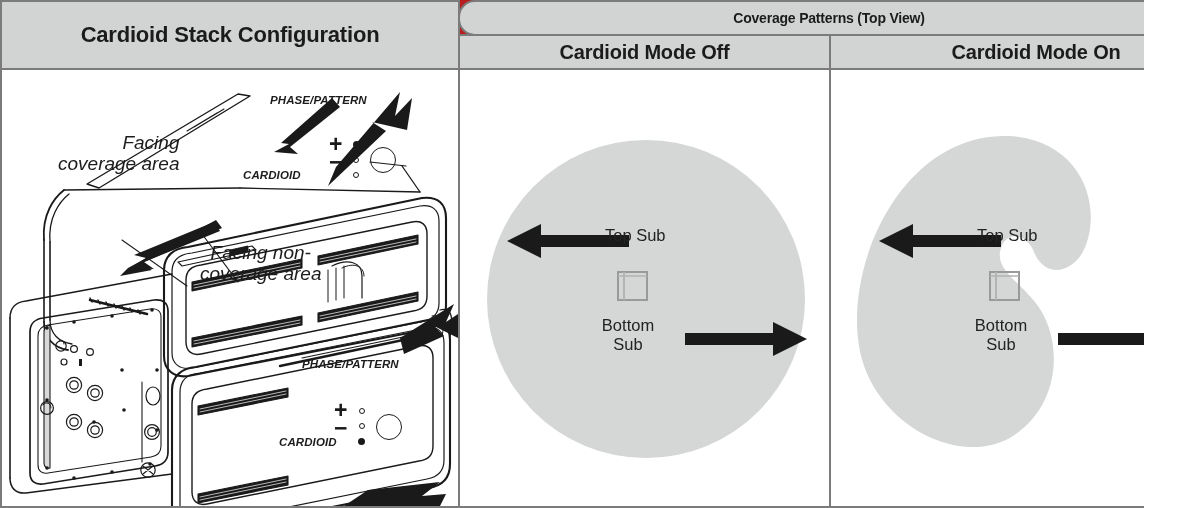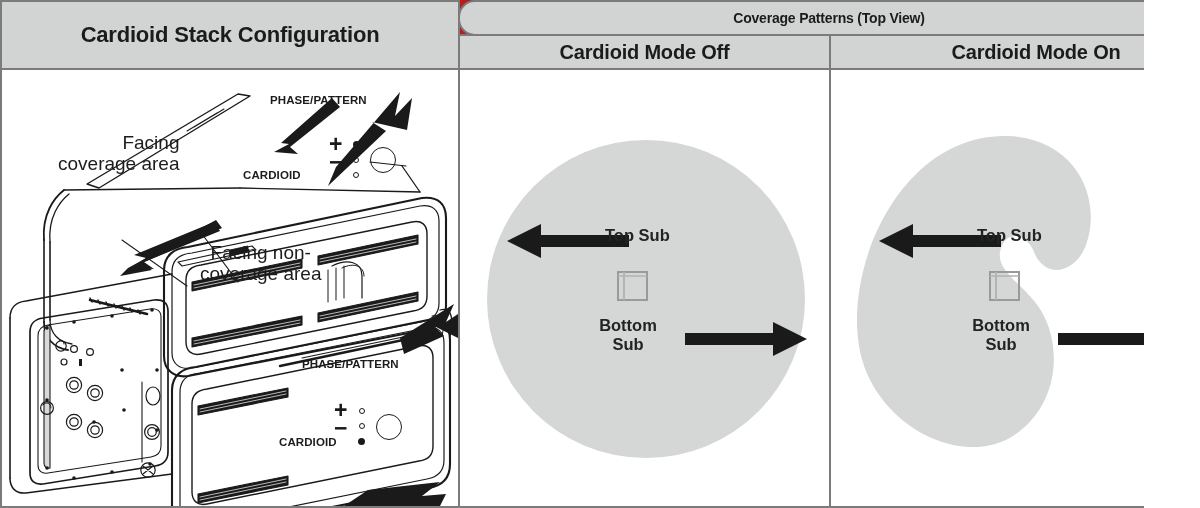--- a/index.html
+++ b/index.html
@@ -51,37 +51,37 @@
   #body-off   { left: 458px;top: 68px; width: 373px;  height: 440px; background:#fff; overflow:hidden;}
   #body-on    { left: 829px;top: 68px; width: 371px;  height: 440px; background:#fff; overflow:hidden;}
 
   
   .dlabel {
     position: absolute;
     color: #1c1c1c;
     line-height: 1.12;
     white-space: pre-line;
     pointer-events: none;
+    font-style: italic;
   }
   .bold-cap {
     font-weight: bold;
     font-size: 11.5px;
     letter-spacing: 0.1px;
   }
   .plain {
     font-size: 19px;
   }
   .cov-label {
     position: absolute;
     font-size: 16.5px;
     color: #232323;
     text-align: center;
     line-height: 1.15;
     white-space: pre-line;
-    font-weight: bold;
   }
 
   svg { display: block; }
   .ln { fill: none; stroke: #1a1a1a; }
 </style>
 </head>
 <body>
 
 <div id="page">
 

